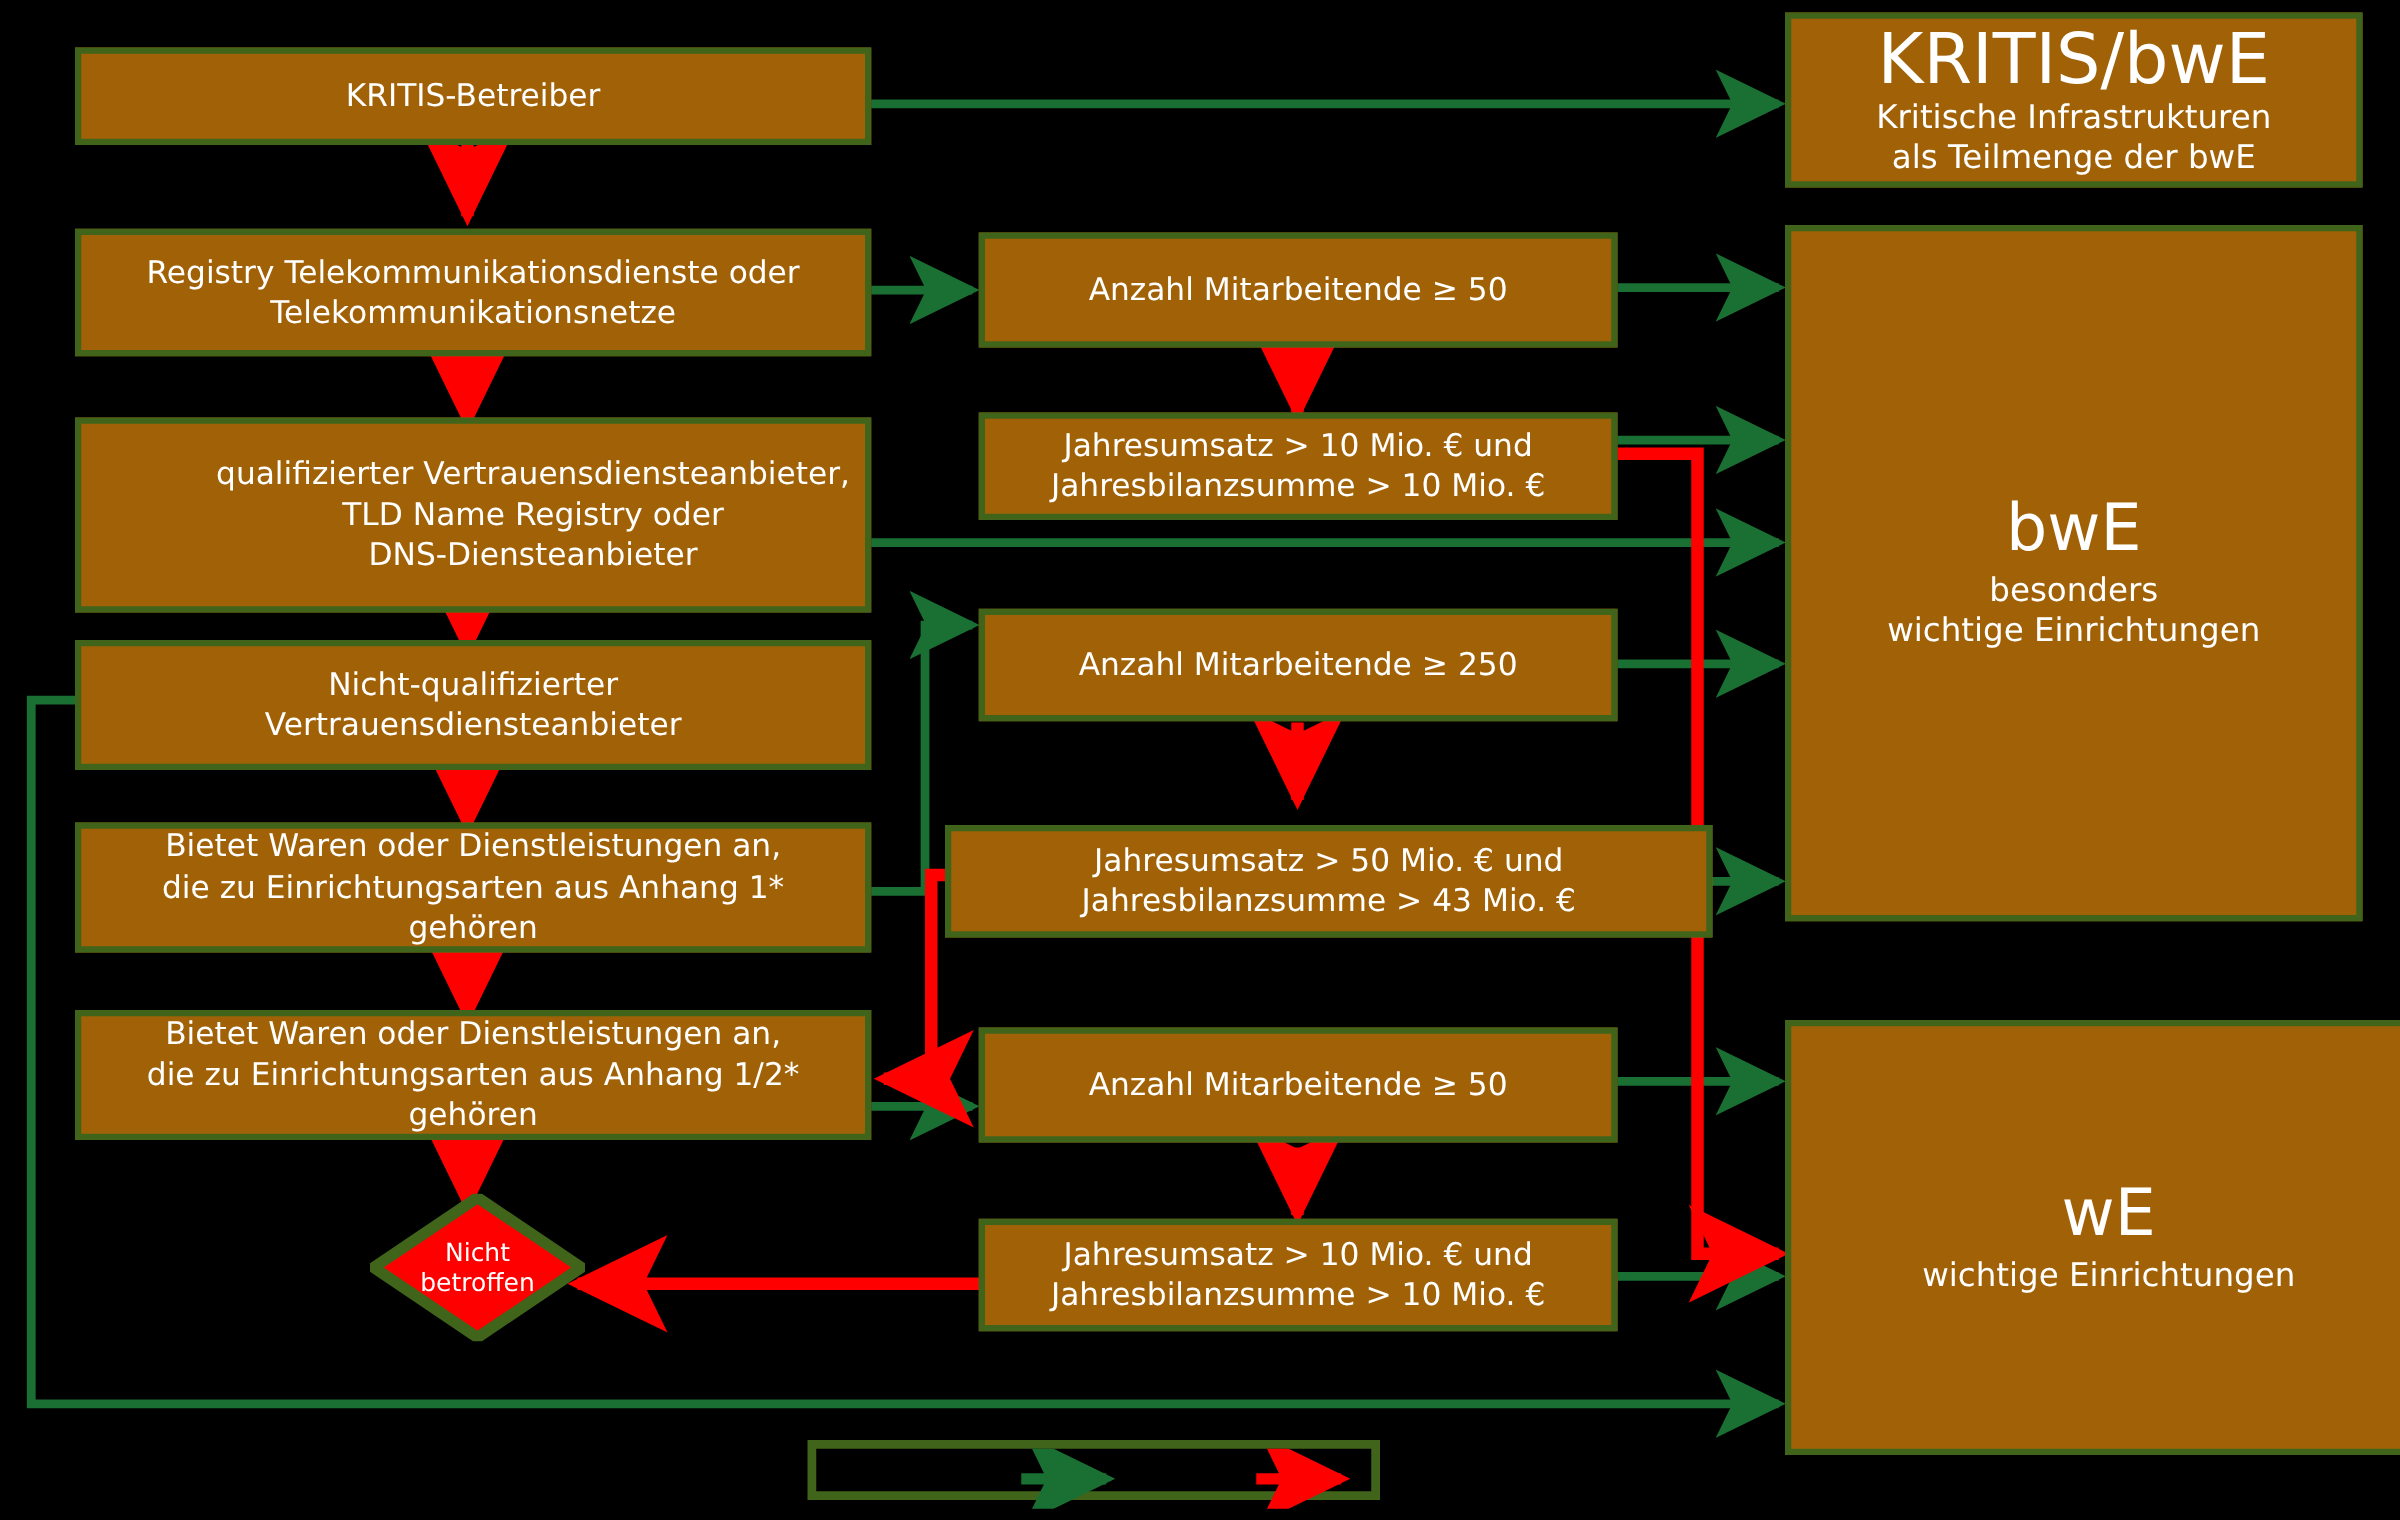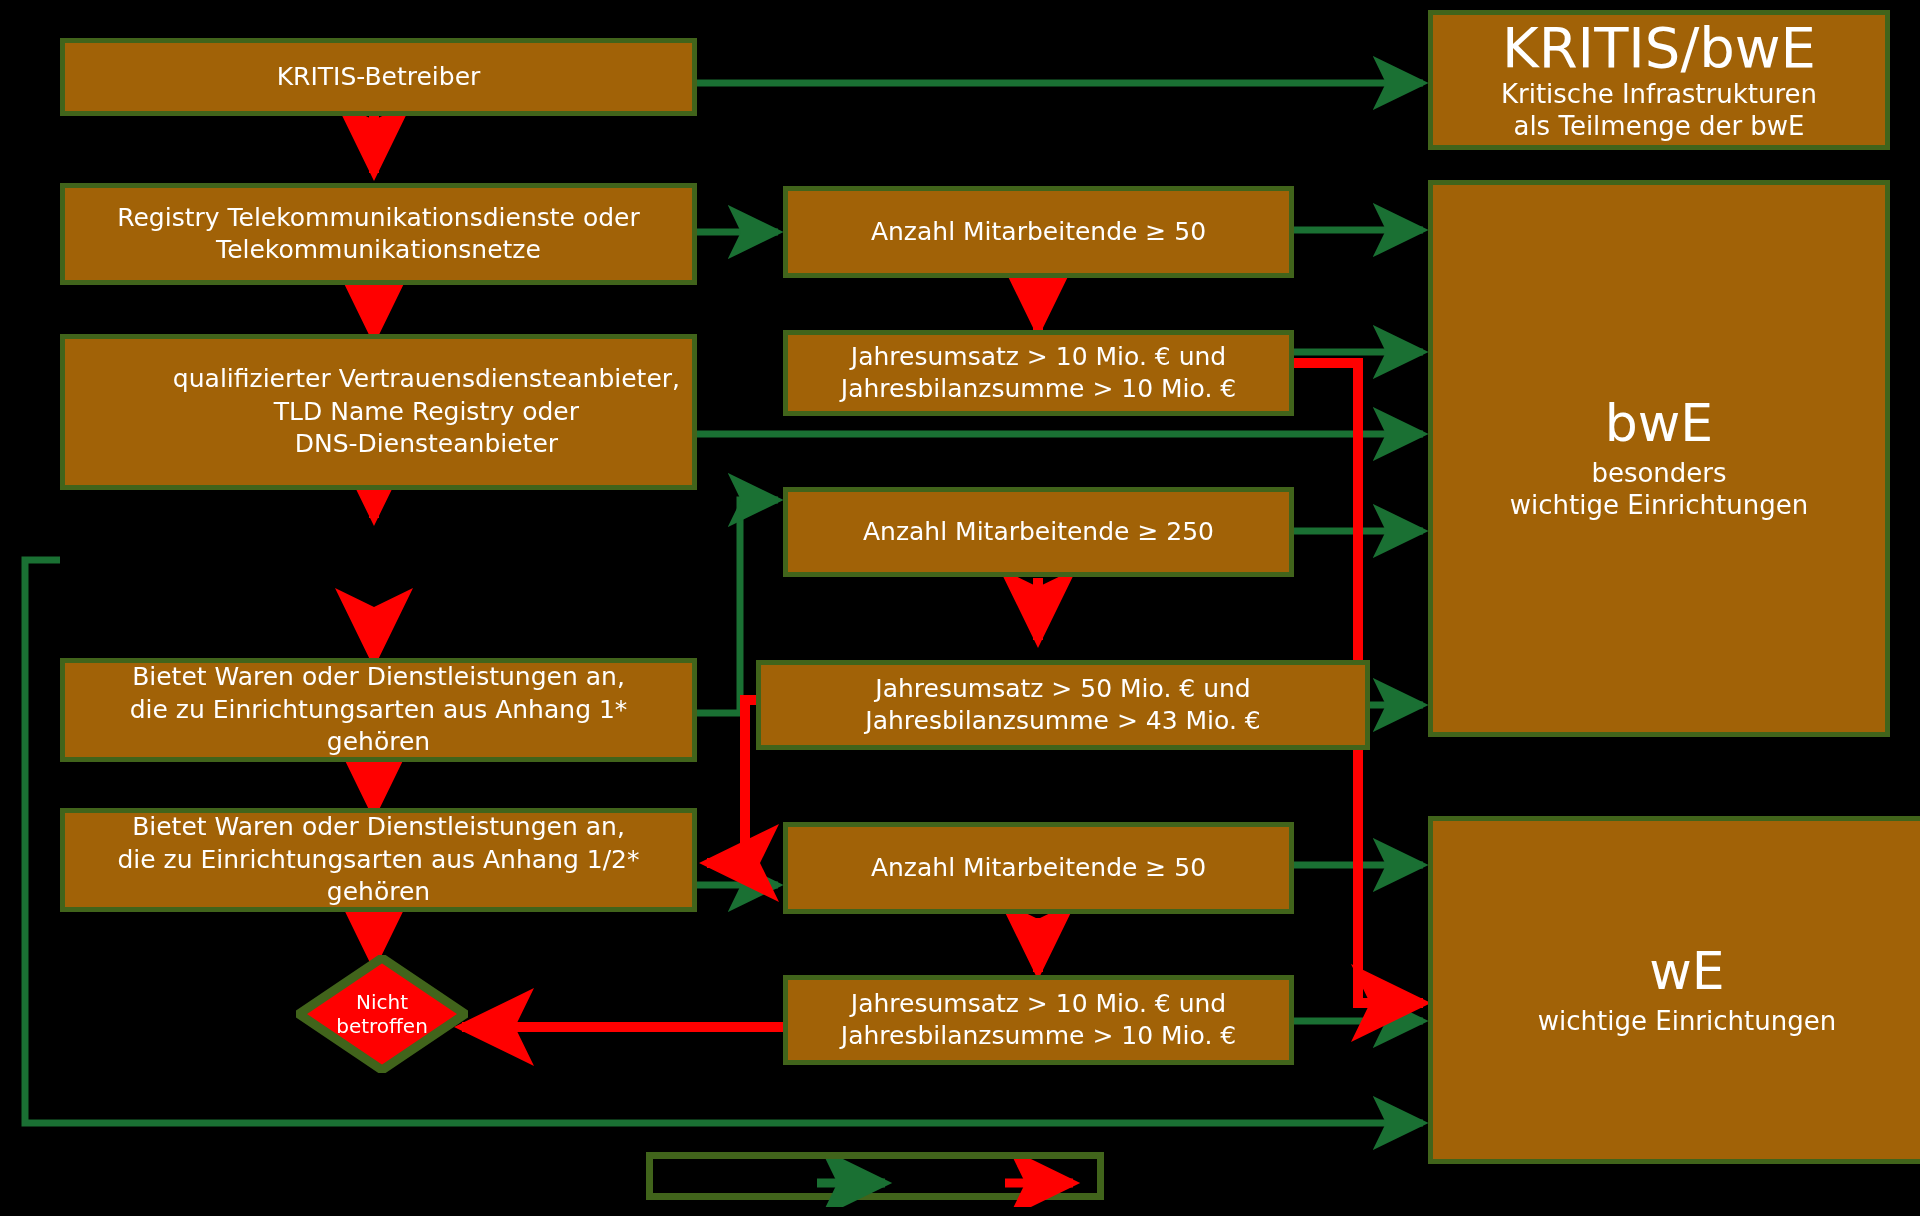--- a/index.html
+++ b/index.html
@@ -151,20 +151,24 @@
     <span class="txt">Registry Telekommunikationsdienste oder
 Telekommunikationsnetze</span>
   </div>
 
   <div class="node n-main" style="left:60px; top:334px; width:637px; height:156px;justify-content:flex-end;">
     <span class="txt">qualifizierter Vertrauensdiensteanbieter,
 TLD Name Registry oder
 DNS-Diensteanbieter</span>
   </div>
 
+  <div class="node n-main" style="left:60px; top:512px; width:637px; height:104px;">
+    <span class="txt">Nicht-qualifizierter
+Vertrauensdiensteanbieter</span>
+  </div>
 
   <div class="node n-main" style="left:60px; top:658px; width:637px; height:104px;">
     <span class="txt">Bietet Waren oder Dienstleistungen an,
 die zu Einrichtungsarten aus Anhang 1* gehören</span>
   </div>
 
   <div class="node n-main" style="left:60px; top:808px; width:637px; height:104px;">
     <span class="txt">Bietet Waren oder Dienstleistungen an,
 die zu Einrichtungsarten aus Anhang 1/2* gehören</span>
   </div>

